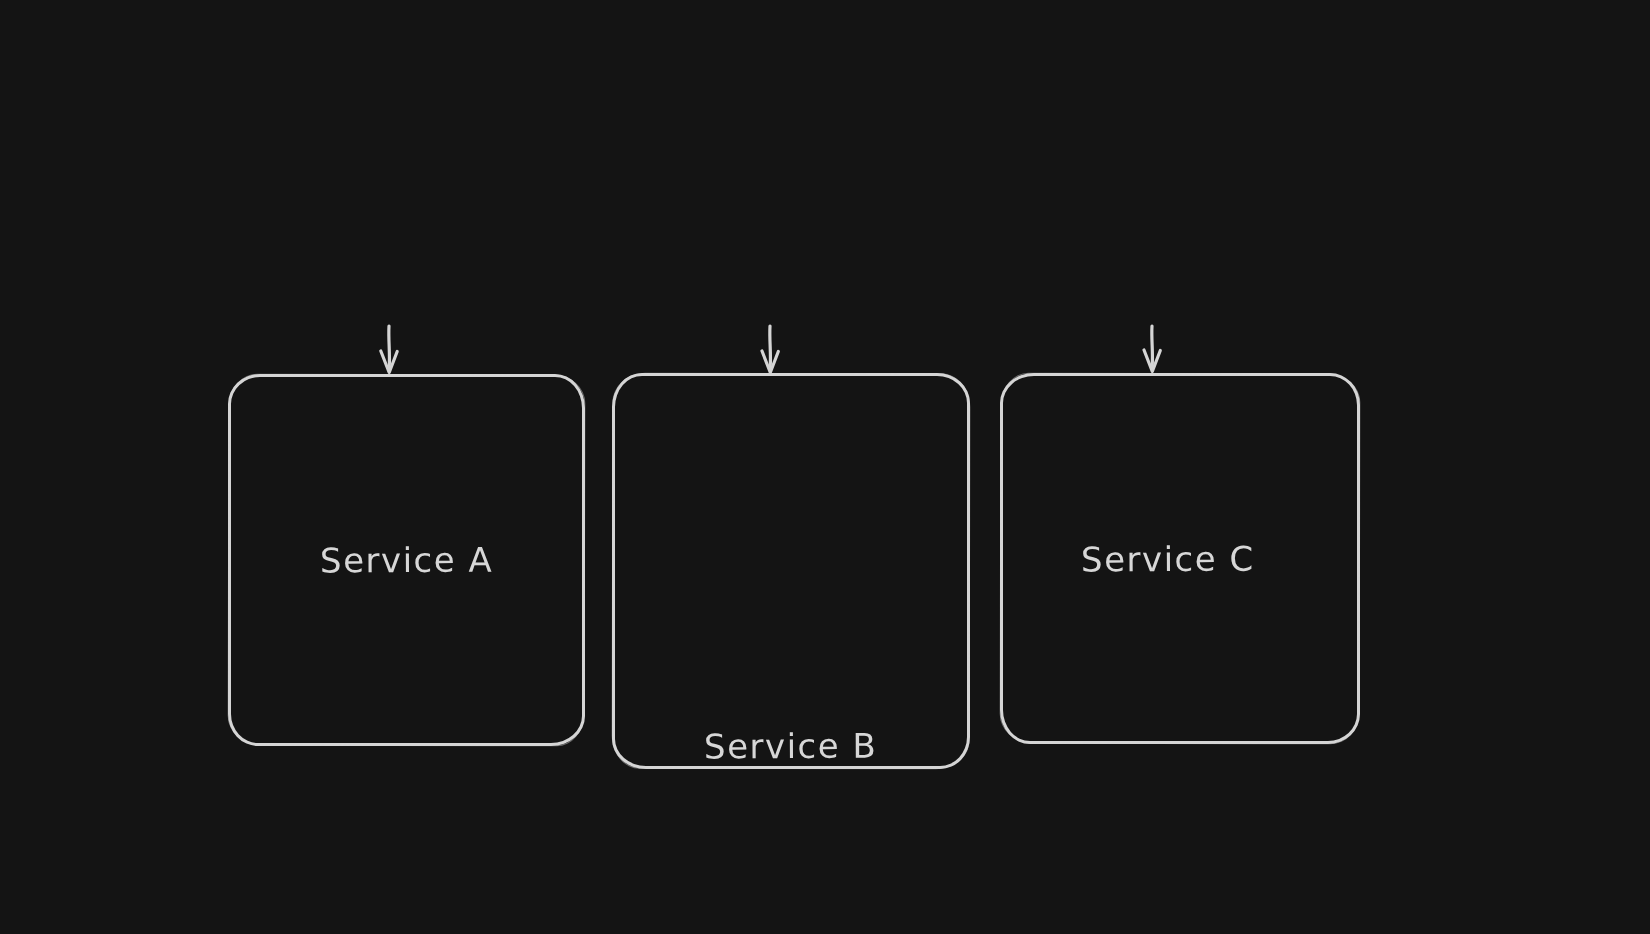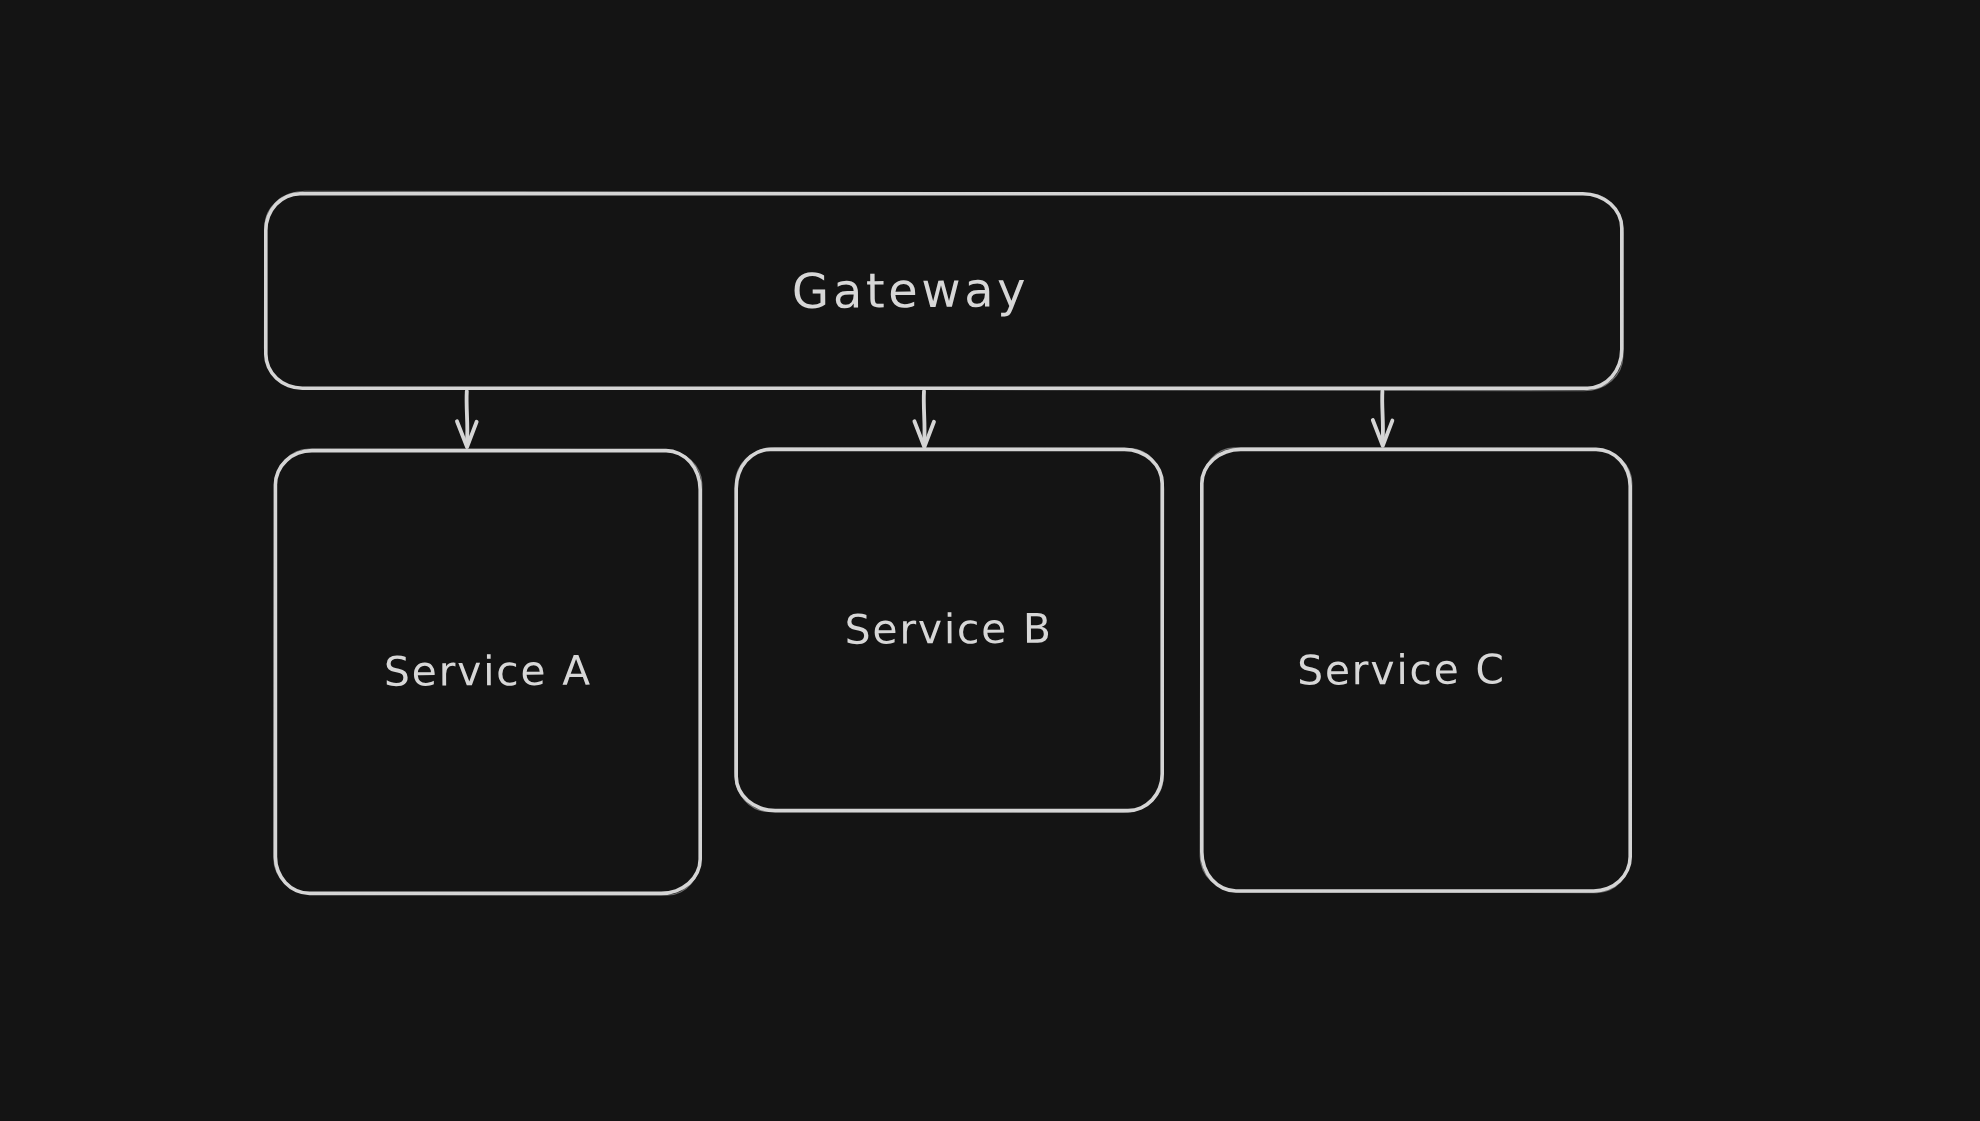--- a/index.html
+++ b/index.html
@@ -51,22 +51,23 @@
     height: 372px;
     border-radius: 32px 30px 34px 30px / 30px 34px 30px 32px;
   }
   .node-service-a::before {
     border-radius: 29px 33px 28px 34px / 33px 29px 34px 30px;
   }
   .node-service-b {
     left: 612px;
     top: 373px;
     width: 358px;
-    height: 304px;
+    height: 396px;
     border-radius: 30px 33px 30px 34px / 34px 30px 32px 30px;
+    align-items: flex-end;
   }
   .node-service-b::before {
     border-radius: 33px 29px 34px 28px / 30px 34px 29px 33px;
   }
   .node-service-c {
     left: 1000px;
     top: 373px;
     width: 360px;
     height: 371px;
     border-radius: 34px 30px 32px 30px / 30px 32px 30px 34px;
@@ -108,23 +109,20 @@
     fill: none;
     stroke-linecap: round;
     stroke-linejoin: round;
   }
 </style>
 </head>
 <body>
 
 <div class="canvas">
 
-  <div class="node node-gateway">
-    <span class="label label-lg">Gateway</span>
-  </div>
 
   <div class="node node-service-a">
     <span class="label label-md">Service A</span>
   </div>
 
   <div class="node node-service-b">
     <span class="label label-md">Service B</span>
   </div>
 
   <div class="node node-service-c">

